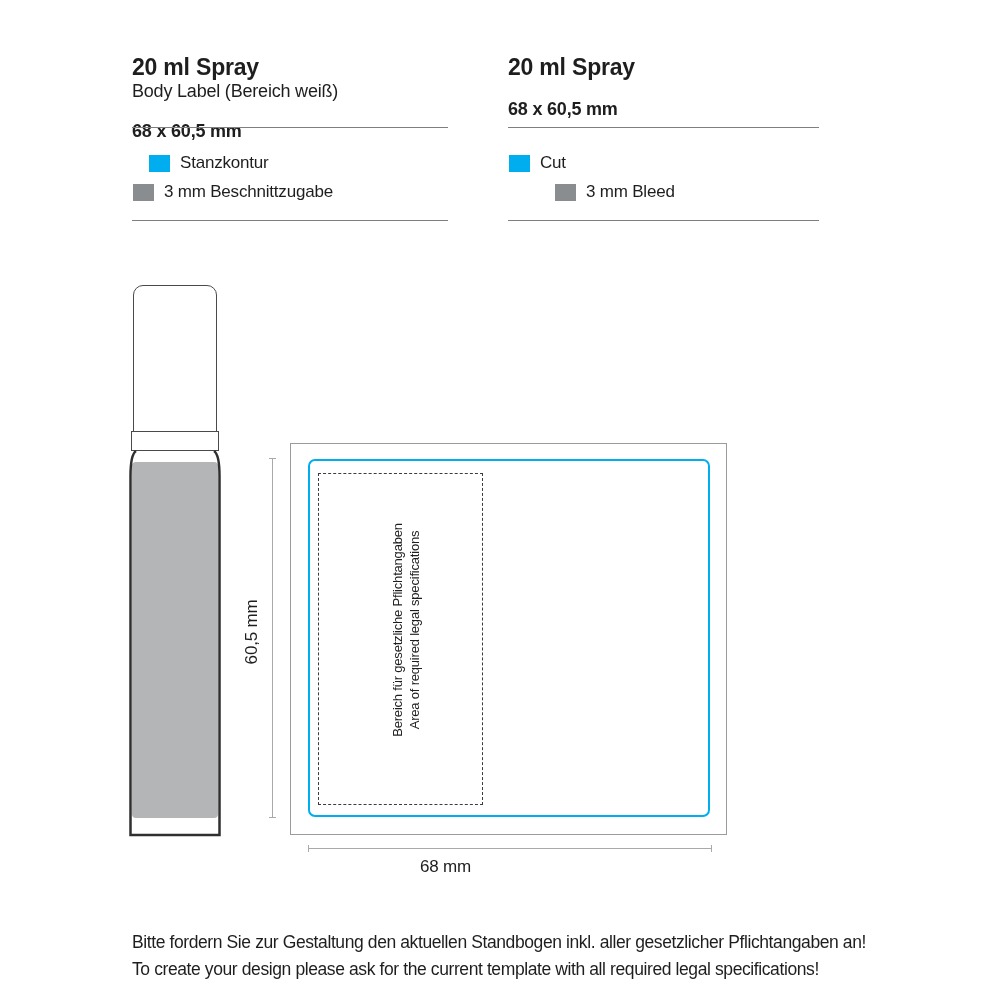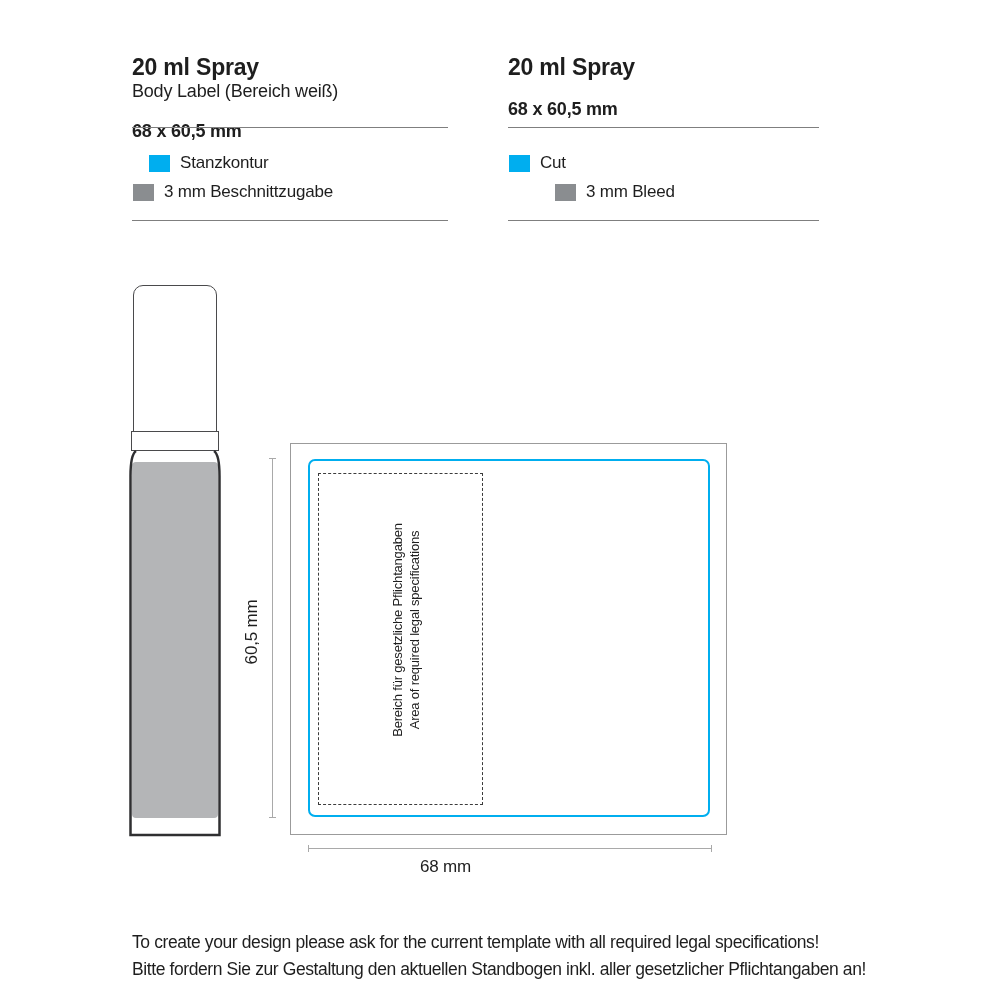--- a/index.html
+++ b/index.html
@@ -115,17 +115,17 @@
   <div class="vdim-tick" style="top:458px;"></div>
   <div class="vdim-tick" style="top:817px;"></div>
   <div class="vdim-label">60,5 mm</div>
 
   <div class="hdim-line"></div>
   <div class="hdim-tick" style="left:308px;"></div>
   <div class="hdim-tick" style="left:711px;"></div>
   <div class="hdim-label">68 mm</div>
 
   <div class="footer">
+    <div>Bitte fordern Sie zur Gestaltung den aktuellen Standbogen inkl. aller gesetzlicher Pflichtangaben an!</div>
     <div>To create your design please ask for the current template with all required legal specifications!</div>
-    <div>Bitte fordern Sie zur Gestaltung den aktuellen Standbogen inkl. aller gesetzlicher Pflichtangaben an!</div>
   </div>
 
 </div>
 
 </body></html>

